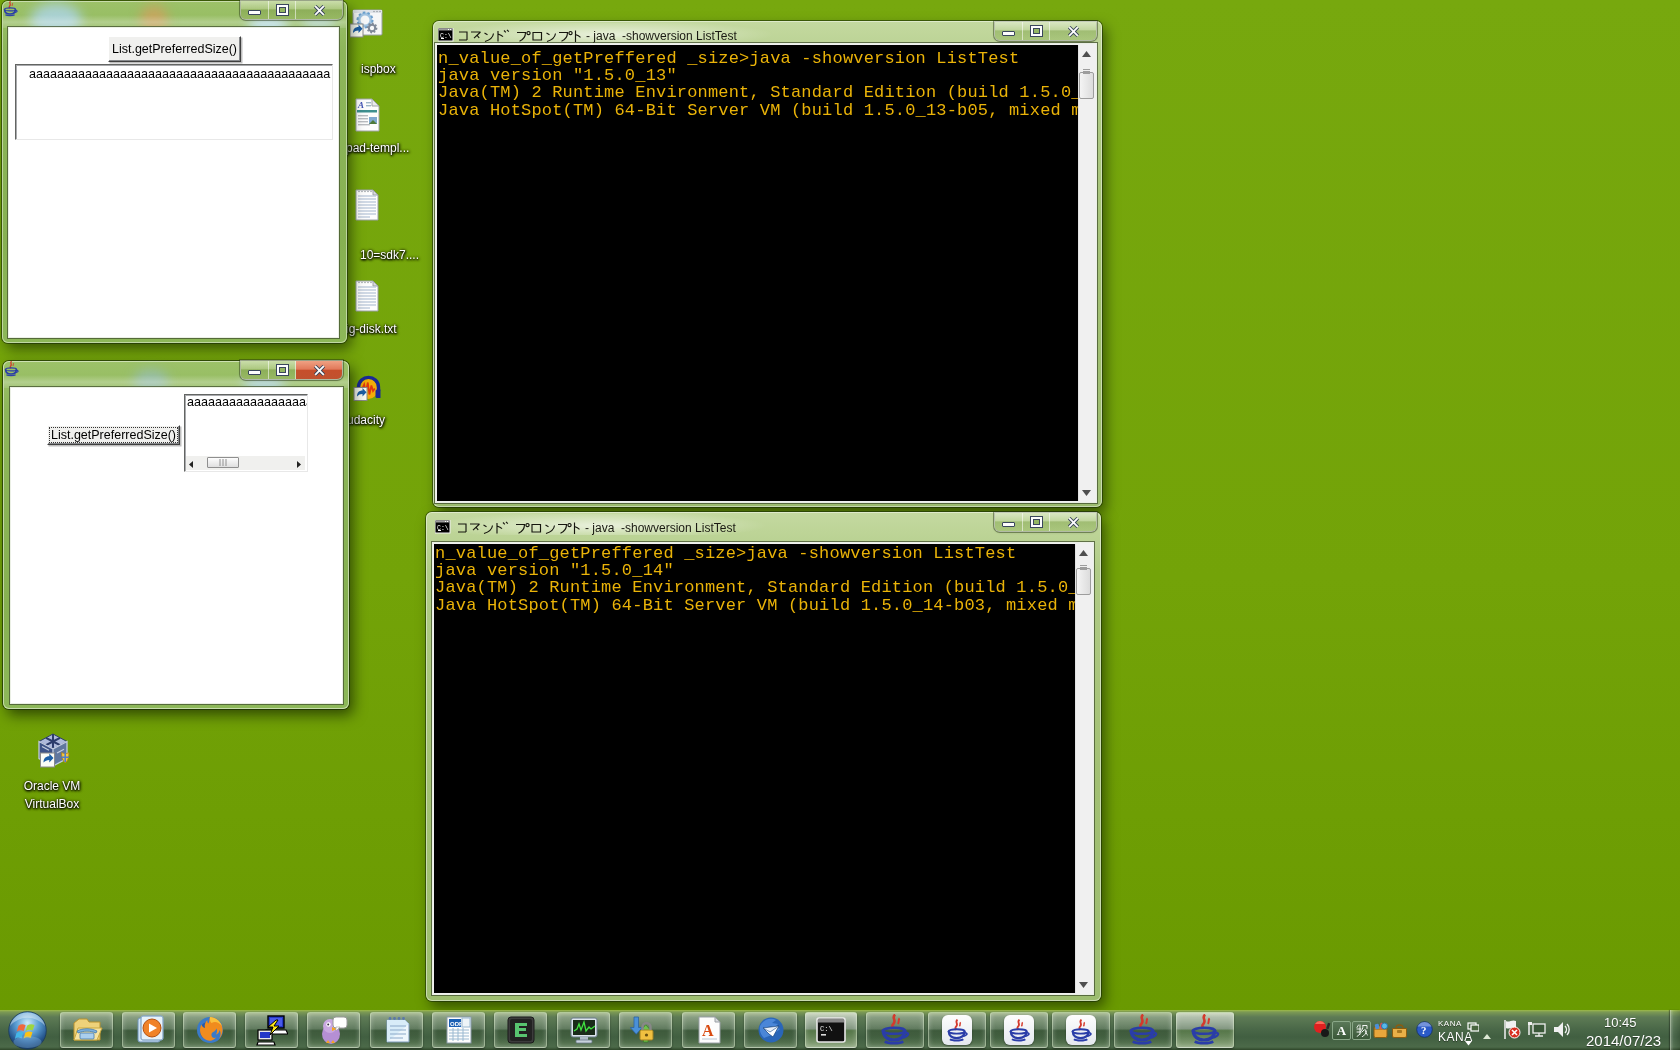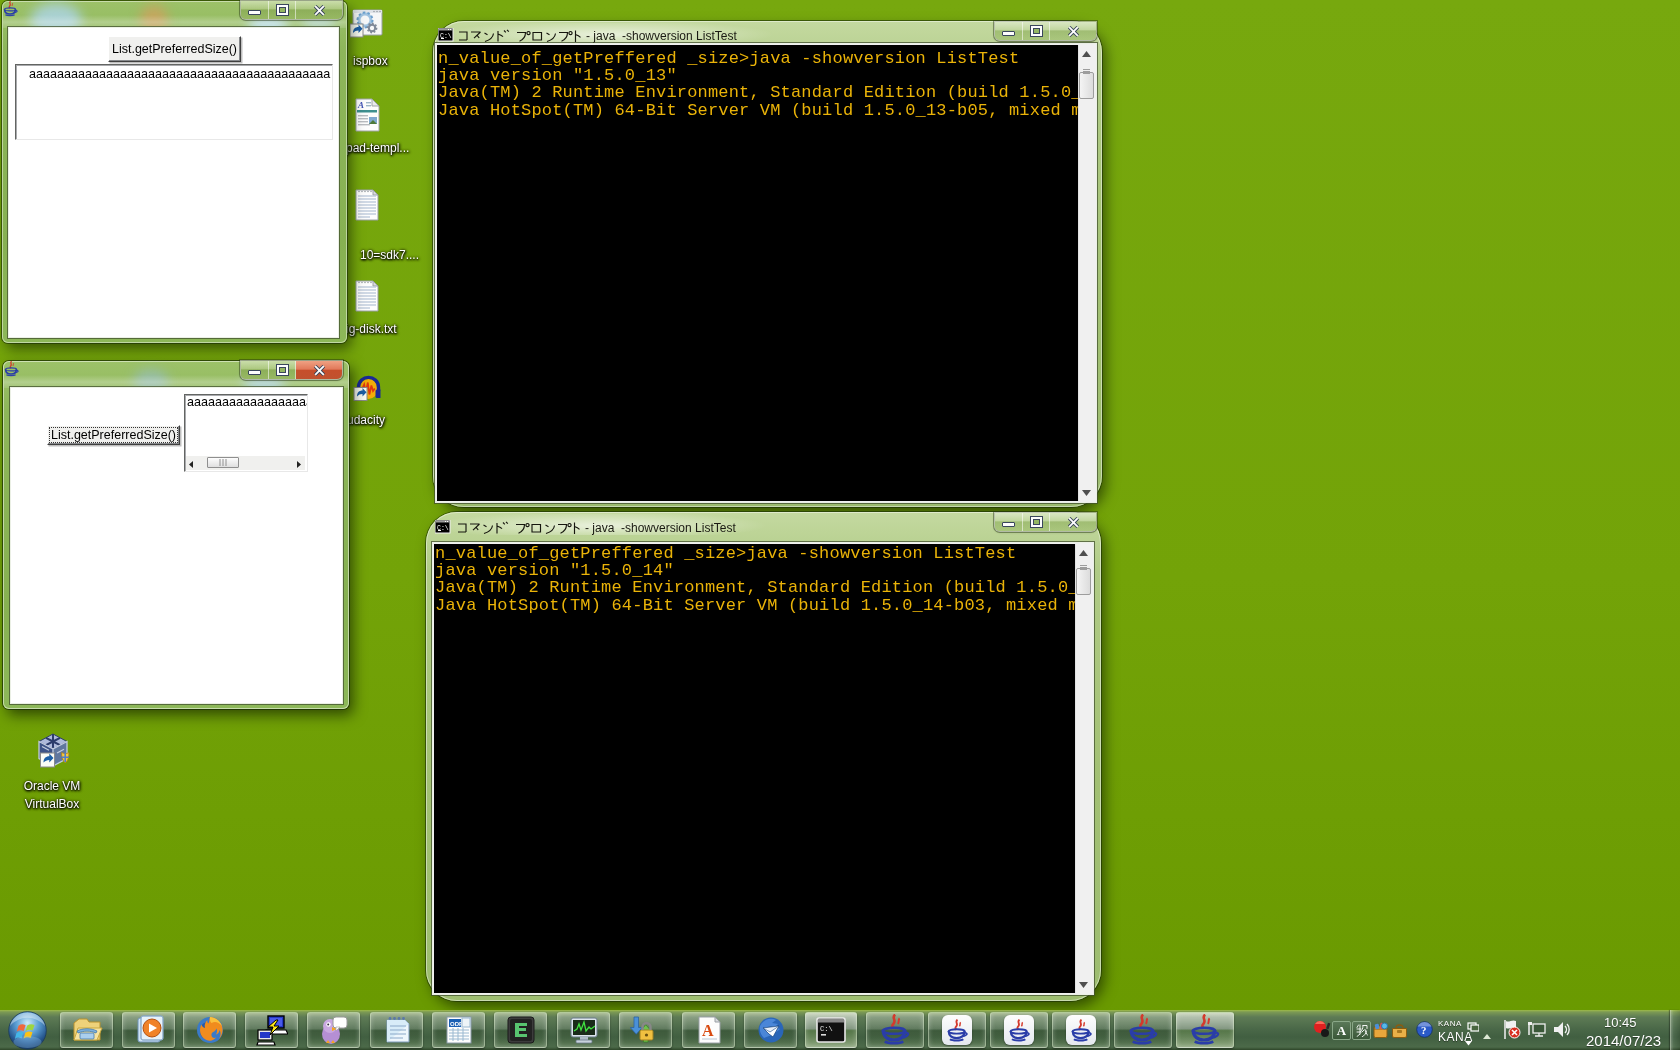--- a/index.html
+++ b/index.html
@@ -11,21 +11,21 @@
 .dicon { position:absolute; width:76px; text-align:center; z-index:1; }
 .dicon .ic { width:34px; height:34px; margin:0 auto; position:relative; }
 .lbl { margin-top:8px; font-size:12px; color:#fff;
   text-shadow:0 1px 2px rgba(0,0,0,.95), 0 0 3px rgba(0,0,0,.85), 1px 1px 3px #000; line-height:18px; }
 
 
 .win { position:absolute; border-radius:6px;
   background:linear-gradient(180deg,#9dc269 0%, #8db65a 14%, #87b152 70%, #8db859 100%);
   box-shadow:inset 0 0 0 1px rgba(255,255,255,.45), 0 0 0 1px rgba(25,45,5,.6), 4px 6px 13px rgba(10,20,0,.55); }
 .win.active { box-shadow:inset 0 0 0 1px rgba(255,255,255,.5), 0 0 0 1px rgba(20,40,5,.68), 4px 6px 14px rgba(5,15,0,.6); }
-.cmdwin { background:linear-gradient(180deg,#c4d9a0 0%, #b0cb86 12%, #a2c073 55%, #9dbd70 100%);border-radius:31px; }
+.cmdwin { background:linear-gradient(180deg,#c4d9a0 0%, #b0cb86 12%, #a2c073 55%, #9dbd70 100%); }
 .win .client { position:absolute; background:#fff;
   box-shadow:0 0 0 1px rgba(252,255,248,.9), 0 0 0 2px rgba(65,80,45,.75); }
 .capgroup { position:absolute; display:flex; height:18px; z-index:3;
   border-radius:0 0 5px 5px; overflow:hidden;
   box-shadow:0 0 0 1px rgba(255,255,255,.5), 0 0 0 2px rgba(40,55,20,.45), 0 1px 3px rgba(0,0,0,.3); }
 .capbtn { height:100%; display:flex; align-items:center; justify-content:center; position:relative;
   background:linear-gradient(180deg, rgba(255,255,255,.42) 0%, rgba(255,255,255,.2) 42%, rgba(90,120,55,.18) 50%, rgba(190,215,150,.2) 100%), linear-gradient(180deg,#a3c46c,#8eb156);
   border-right:1px solid rgba(255,255,255,.55); }
 .cmdwin .capbtn { background:linear-gradient(180deg, rgba(255,255,255,.5) 0%, rgba(255,255,255,.28) 42%, rgba(110,135,75,.15) 50%, rgba(200,220,165,.25) 100%), linear-gradient(180deg,#b3cf86,#a0bf70); }
 .capbtn:last-child { border-right:none; }
@@ -125,21 +125,21 @@
     <g fill="none" stroke="#7f8998" stroke-width="2">
           <circle cx="22" cy="21" r="3.2"></circle>
         </g>
     <g fill="none" stroke="#7f8998" stroke-width="1.6">
           <circle cx="22" cy="21" r="4.6" stroke-dasharray="1.8 1.7"></circle>
         </g>
     <rect x="0" y="17" width="13" height="13" fill="#fbfcf4" stroke="#8a8a8a"></rect>
     <path d="M3 26 c0 -4 2 -6 5.5 -6 l0 -2.5 4 4.3 -4 4.3 0 -2.6 c-2.5 0 -4 0.8 -5.5 2.5 z" fill="#1d5fa6"></path>
   </svg></div>
 </div>
-<div class="lbl" style="margin:4px; position:absolute; left:349px; top:48px; z-index:1;">ispbox</div>
+<div class="lbl" style="margin:12px; position:absolute; left:349px; top:48px; z-index:1;">ispbox</div>
 <div class="dicon" style="left:329px; top:98px;">
   <div class="ic"><svg width="34" height="34" viewBox="0 0 34 34">
     <path d="M6 1 h16 l7 7 v25 h-23 z" fill="#fdfdfd" stroke="#a0a4a8"></path>
     <path d="M22 1 l7 7 h-7 z" fill="#e8eaec" stroke="#a0a4a8"></path>
     <text x="8" y="10" font-size="9" font-style="italic" font-weight="bold" fill="#3f51b5" font-family="Liberation Serif">A</text>
     <rect x="16" y="4" width="5" height="1.4" fill="#9fb6c8"></rect>
         <rect x="16" y="7" width="5" height="1.4" fill="#9fb6c8"></rect>
     <rect x="7" y="12" width="20" height="2.5" fill="#3e8f8f"></rect>
     <rect x="8" y="17" width="10" height="1.4" fill="#b9bcc0"></rect>
         <rect x="8" y="20" width="10" height="1.4" fill="#b9bcc0"></rect>

